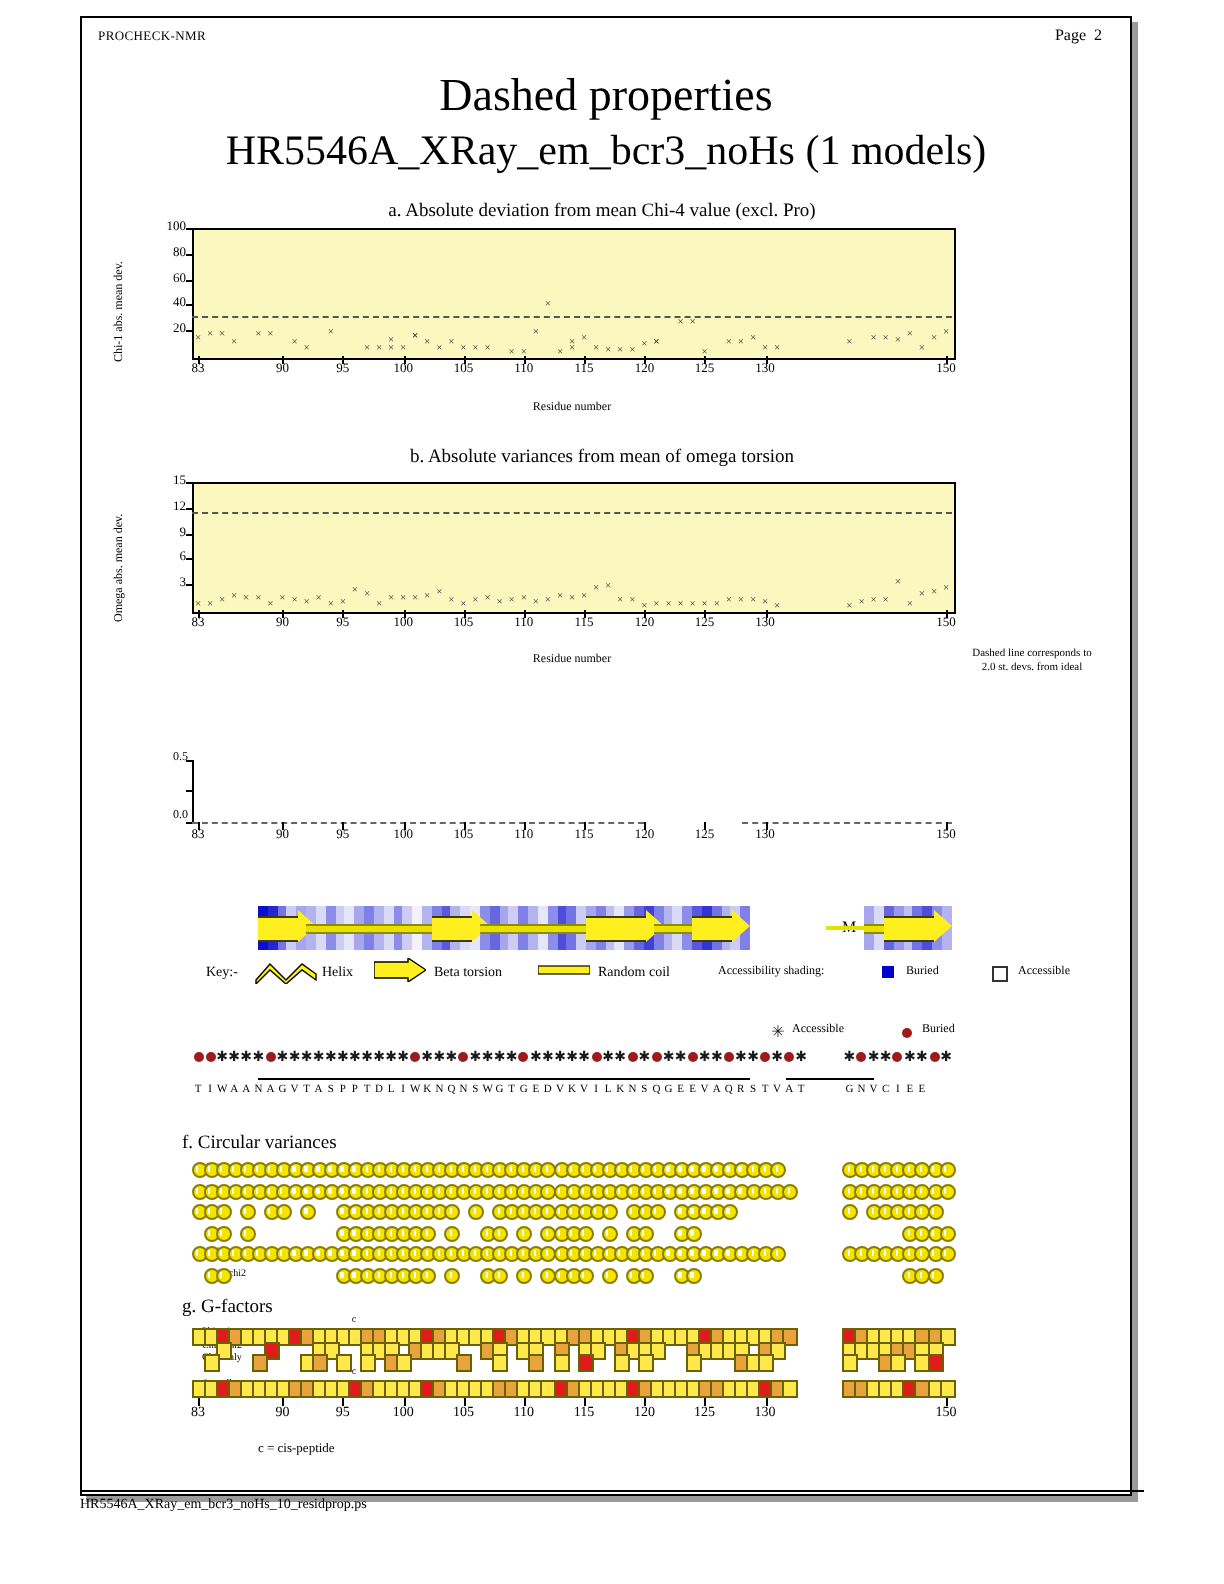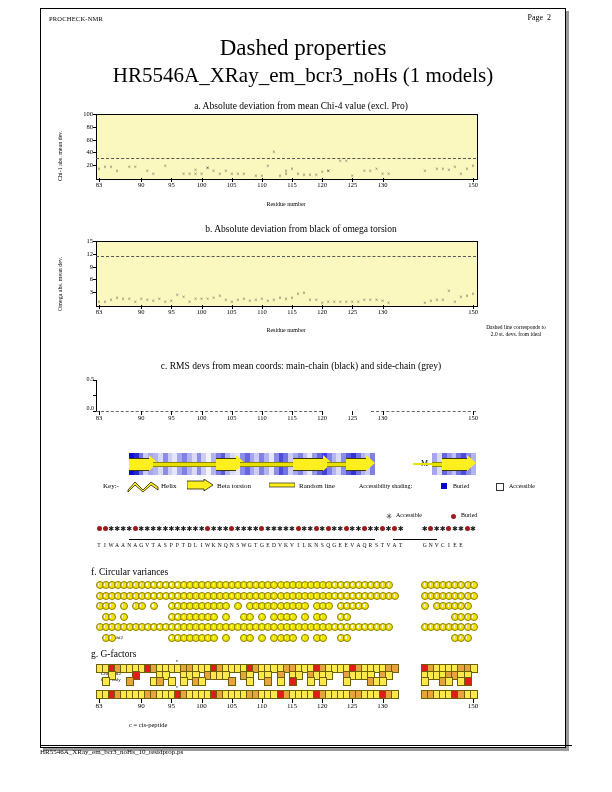--- a/index.html
+++ b/index.html
@@ -157,21 +157,21 @@
       <div class="ticklab" style="left:281.2px;top:172px;font-size:6.5px;">120</div>
       <div class="tick" style="left:311.3px;top:169px;height:4px;"></div>
       <div class="ticklab" style="left:311.3px;top:172px;font-size:6.5px;">125</div>
       <div class="tick" style="left:341.5px;top:169px;height:4px;"></div>
       <div class="ticklab" style="left:341.5px;top:172px;font-size:6.5px;">130</div>
       <div class="tick" style="left:432.0px;top:169px;height:4px;"></div>
       <div class="ticklab" style="left:432.0px;top:172px;font-size:6.5px;">150</div>
     </div>
   <div class="xaxis-title" style="left:55px;top:192px;width:380px;font-size:6px;">Residue number</div>
 
-  <div class="sec-title" style="left:60px;top:215px;width:400px;">b. Absolute deviation from black of omega torsion</div>
+  <div class="sec-title" style="left:60px;top:215px;width:400px;">b. Absolute variances from mean of omega torsion</div>
   <div id="plotB" class="plot" style="left:55px;top:232px;width:380px;height:64px;"></div>
   <div class="yaxis-title" style="left:16px;top:302px;font-size:6px;">Omega abs. mean dev.</div>
   <div id="bYticks">
       <div class="ytick" style="left:52px;top:283.2px;"></div>
       <div class="ylab" style="left:30px;top:279.2px;font-size:6.5px;">3</div>
       <div class="ytick" style="left:52px;top:270.4px;"></div>
       <div class="ylab" style="left:30px;top:266.4px;font-size:6.5px;">6</div>
       <div class="ytick" style="left:52px;top:257.6px;"></div>
       <div class="ylab" style="left:30px;top:253.6px;font-size:6.5px;">9</div>
       <div class="ytick" style="left:52px;top:244.8px;"></div>
@@ -263,21 +263,20 @@
       <div class="ticklab" style="left:341.5px;top:299px;font-size:6.5px;">130</div>
       <div class="tick" style="left:432.0px;top:296px;height:4px;"></div>
       <div class="ticklab" style="left:432.0px;top:299px;font-size:6.5px;">150</div>
     </div>
   <div class="xaxis-title" style="left:55px;top:318px;width:380px;font-size:6px;">Residue number</div>
   <div class="note" style="left:415px;top:315px;width:120px;">
     <span>Dashed line corresponds to</span><br>
     <span>2.0 st. devs. from ideal</span>
   </div>
 
-  <div class="sec-title" style="left:45px;top:352px;width:430px;">c. RMS devs from mean coords: main-chain (black) and side-chain (grey)</div>
   <div class="vaxis" style="left:55px;top:371px;height:31px;"></div>
   <div class="ylab" style="left:31px;top:367px;font-size:6px;">0.5</div>
   <div class="ylab" style="left:31px;top:396px;font-size:6px;">0.0</div>
   <div class="ytick" style="left:52px;top:371px;"></div>
   <div class="ytick" style="left:52px;top:386px;"></div>
   <div class="ytick" style="left:52px;top:402px;"></div>
   <div class="cdash" style="left:55px;top:402px;width:226px;"></div>
   <div class="cdash" style="left:330px;top:402px;width:105px;"></div>
   <div id="cXticks">
       <div class="tick" style="left:58.0px;top:402px;height:4px;"></div>
@@ -389,21 +388,21 @@
     <polygon points="1,11 8,3 16,11 24,3 31,8 31,11 24,6 16,13 8,6 1,13" fill="#ffef1f" stroke="#000" stroke-width="0.7"></polygon>
   </svg>
   <div class="keyrow" style="left:120px;top:473px;">Helix</div>
   <svg class="key-arrow" style="position:absolute;left:146px;top:470px;" width="26" height="12" viewBox="0 0 26 12">
     <polygon points="0,2 17,2 17,0 26,6 17,12 17,10 0,10" fill="#ffef1f" stroke="#000" stroke-width="0.7"></polygon>
   </svg>
   <div class="keyrow" style="left:176px;top:473px;">Beta torsion</div>
   <svg class="key-coil-svg" style="position:absolute;left:228px;top:473px;" width="26" height="6" viewBox="0 0 26 6">
     <rect x="0" y="1" width="26" height="4" fill="#ffef1f" stroke="#000" stroke-width="0.6"></rect>
   </svg>
-  <div class="keyrow" style="left:258px;top:473px;">Random line</div>
+  <div class="keyrow" style="left:258px;top:473px;">Random coil</div>
   <div class="keyrow" style="left:318px;top:474px;font-size:6px;">Accessibility shading:</div>
   <div class="sw-buried" style="left:400px;top:474px;"></div>
   <div class="keyrow" style="left:412px;top:474px;font-size:6px;">Buried</div>
   <div class="sw-access" style="left:455px;top:474px;"></div>
   <div class="keyrow" style="left:468px;top:474px;font-size:6px;">Accessible</div>
 
   <div class="starglyph" style="left:348px;top:507px;font-size:8px;">✳</div>
   <div class="keyrow" style="left:355px;top:503px;font-size:6px;">Accessible</div>
   <div class="dot" style="left:410px;top:505px;background:#9e1b1b;"></div>
   <div class="keyrow" style="left:420px;top:503px;font-size:6px;">Buried</div>

